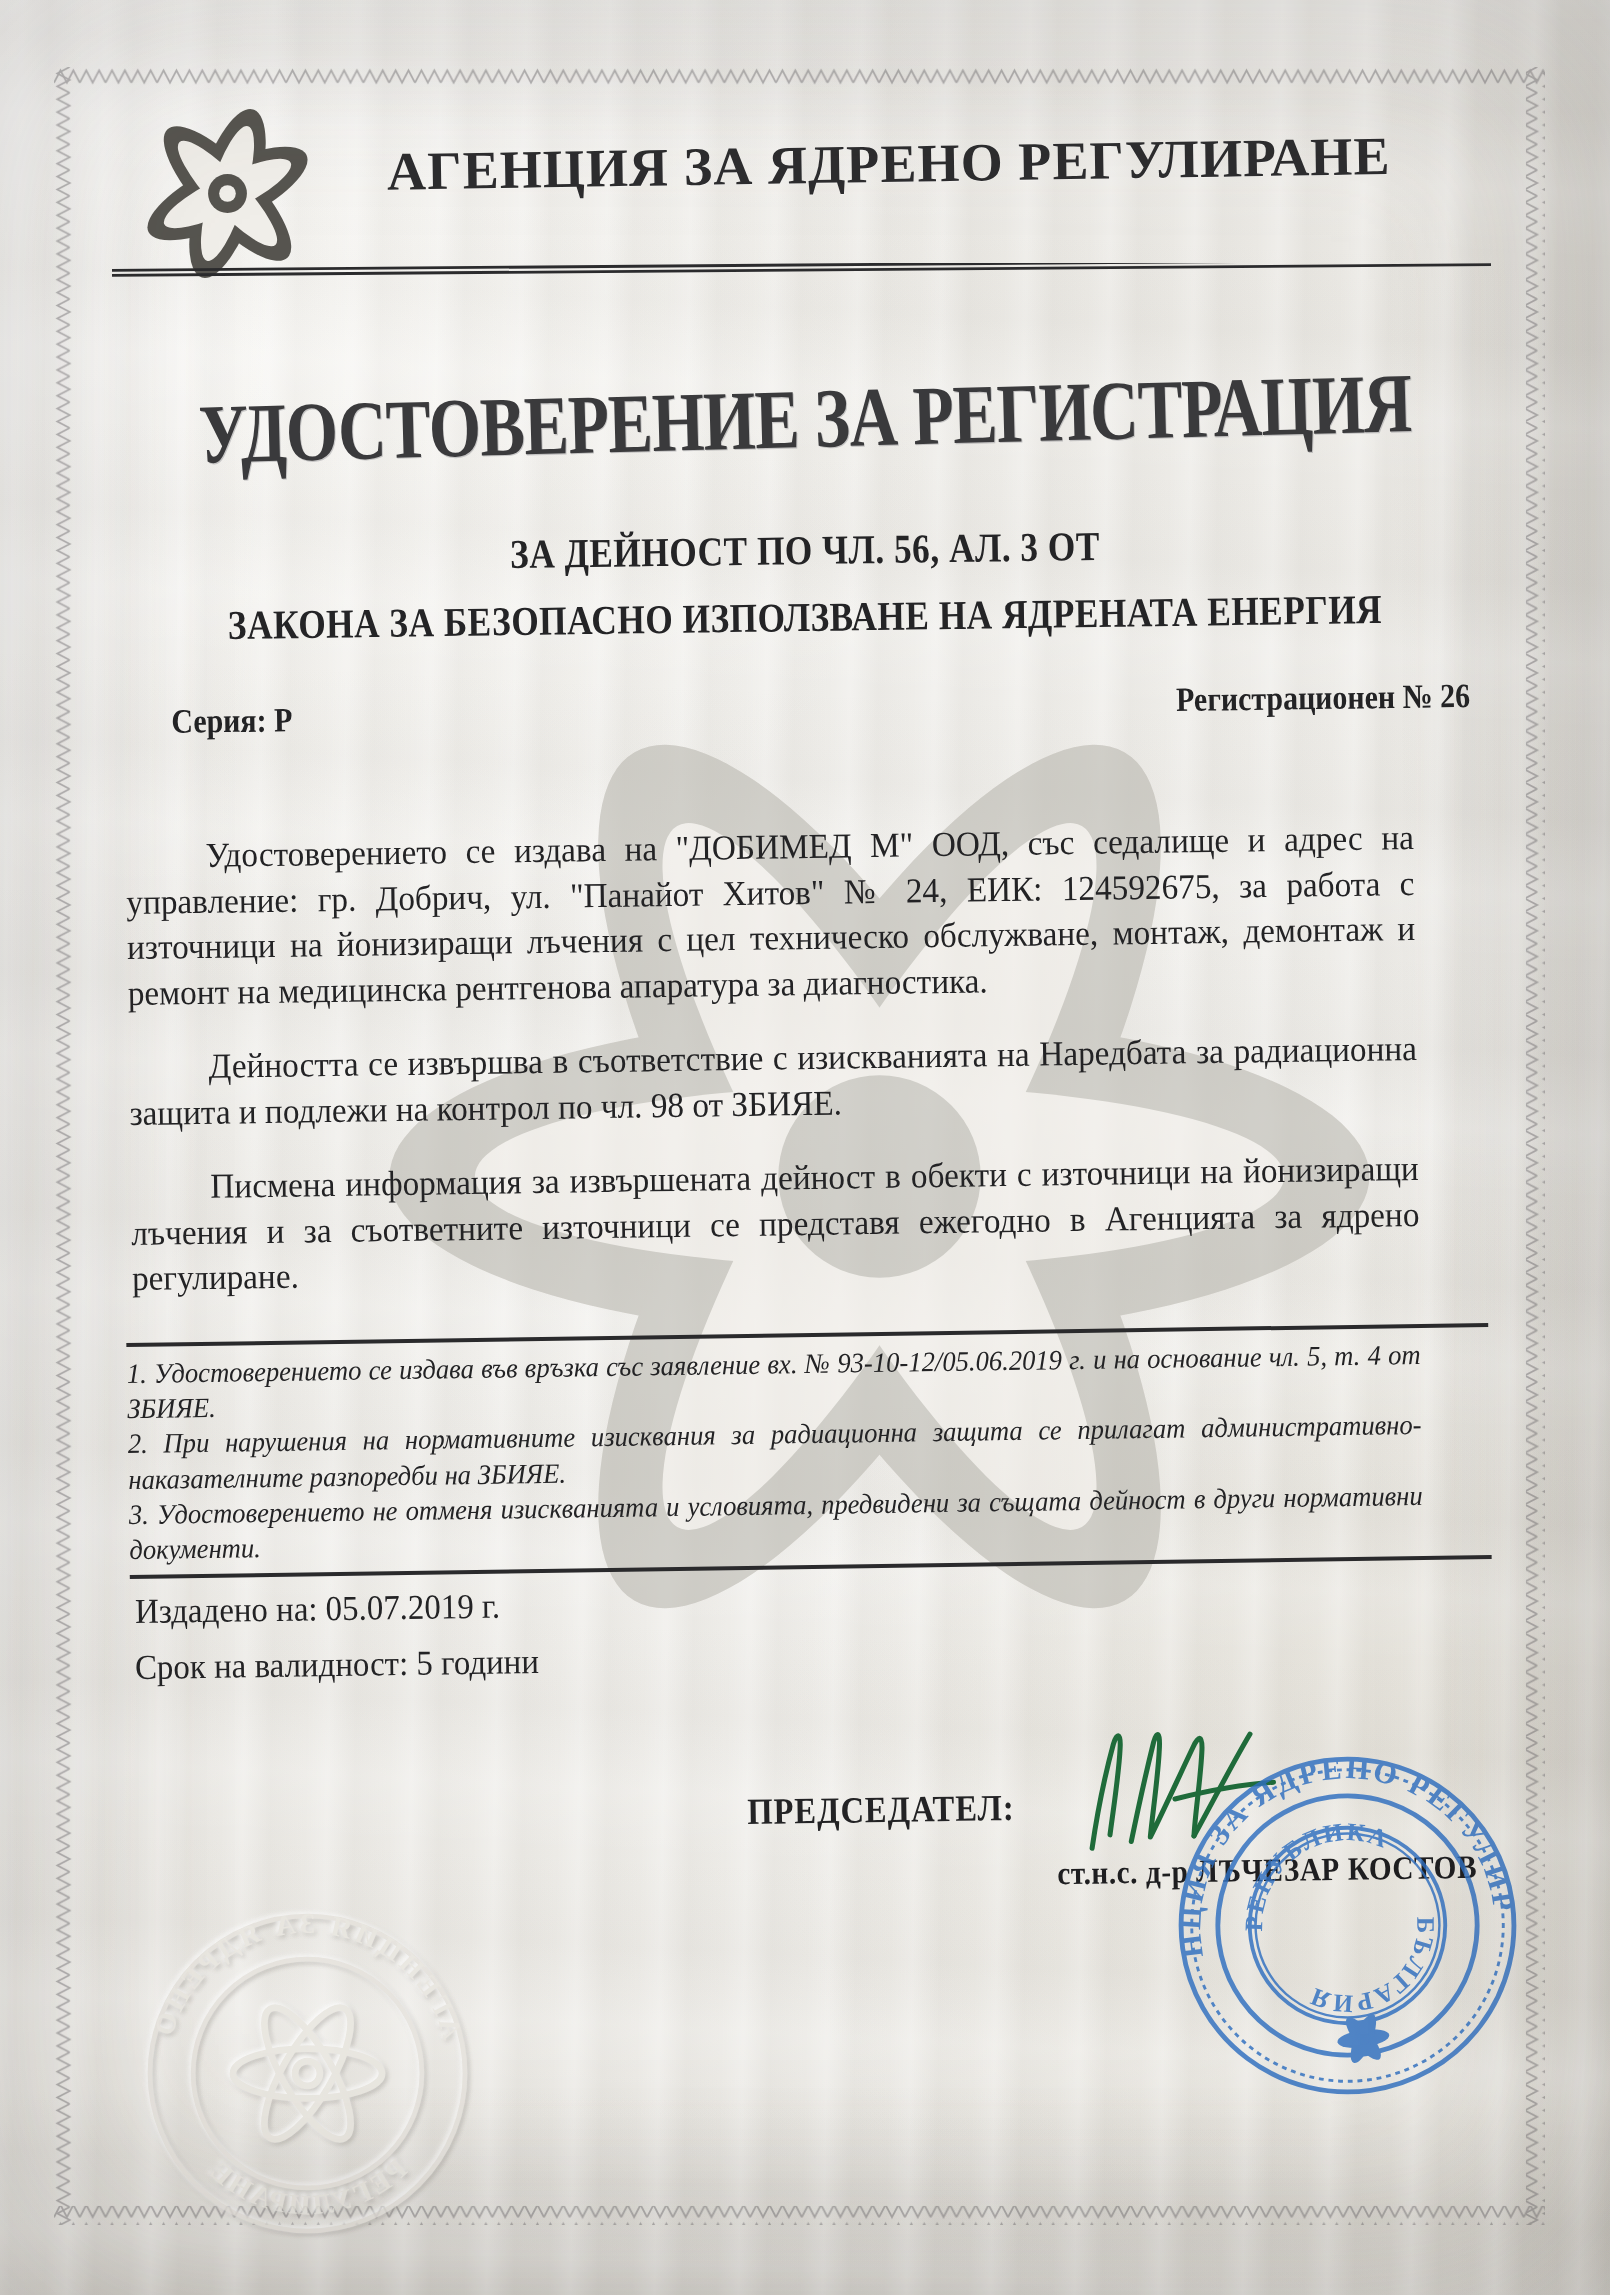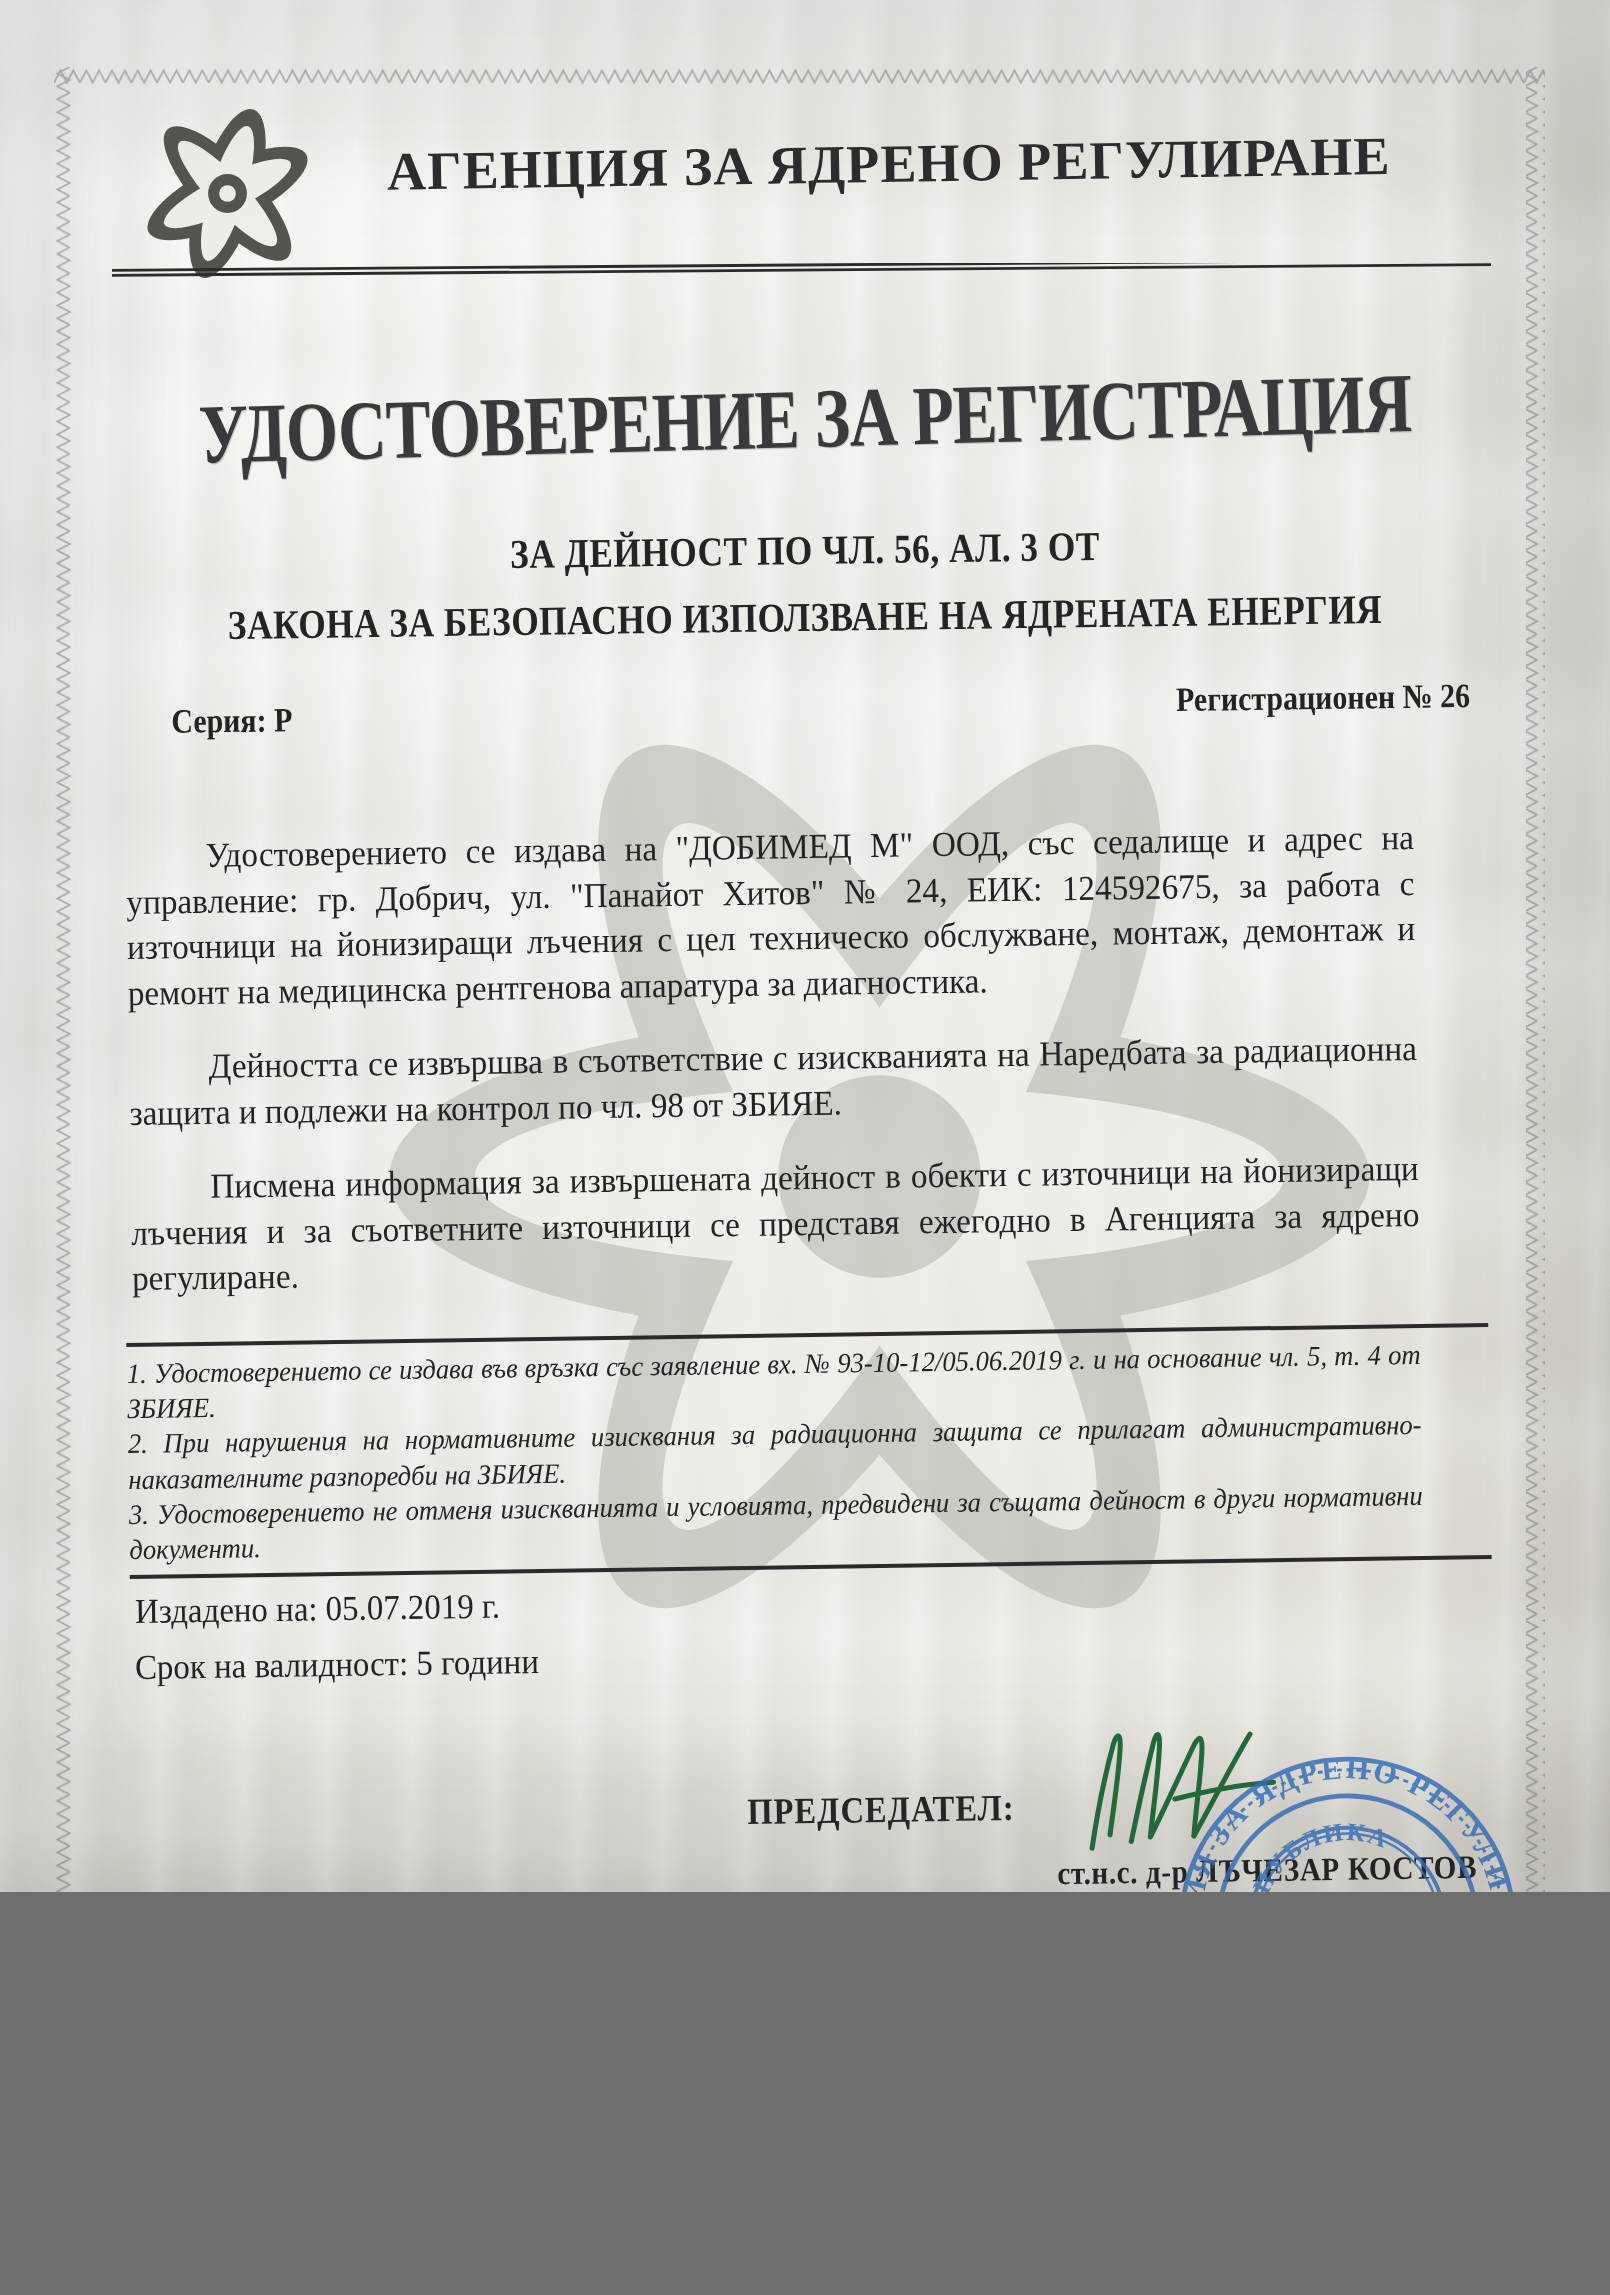--- a/index.html
+++ b/index.html
@@ -1,20 +1,20 @@
 <!DOCTYPE html>
 <html style="font-size:9px"><head>
 <meta charset="utf-8">
 <style>
   html,body{margin:0;padding:0;background:#6e6e6e;}
   body{font-family:"Liberation Serif", serif;}
 
   #page{
     position:relative;
-    width:1610px;height:1892px;
+    width:1610px;height:2295px;
     overflow:hidden;
     background:
       radial-gradient(ellipse 60% 45% at 18% 12%, #f7f6f3 0%, rgba(247,246,243,0) 70%),
       radial-gradient(ellipse 55% 40% at 88% 78%, #e4e1d9 0%, rgba(228,225,217,0) 72%),
       radial-gradient(ellipse 70% 50% at 50% 50%, #f2f1ee 0%, #e9e7e2 100%),
       linear-gradient(160deg,#f4f3f0 0%, #eceae5 40%, #e6e3dc 70%, #efece6 100%);
   }
 
   
   .crease{position:absolute;pointer-events:none;}

